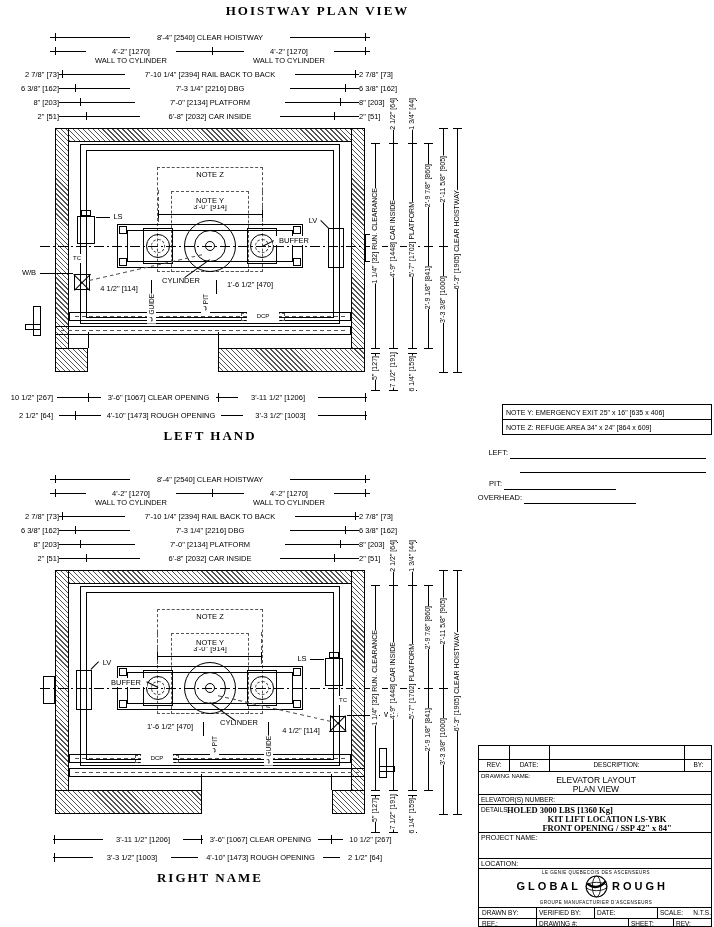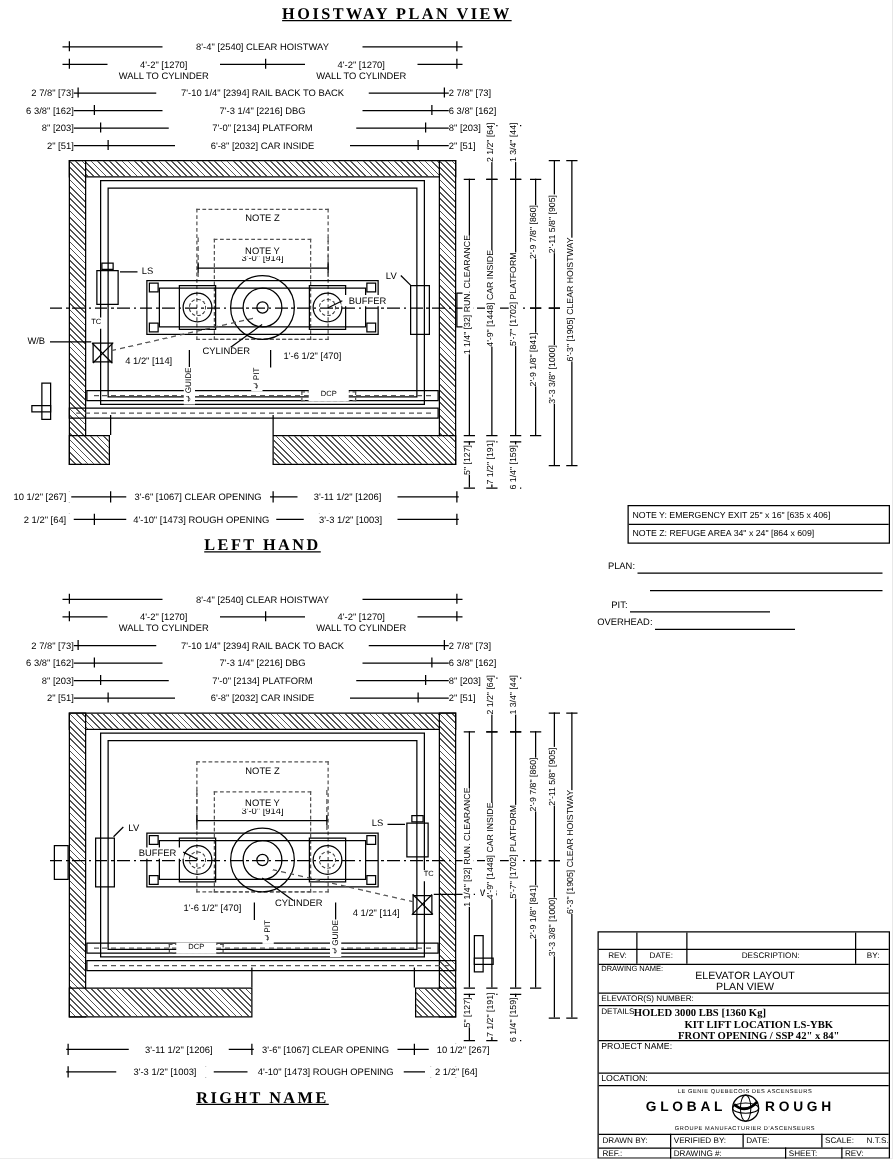--- a/index.html
+++ b/index.html
@@ -13,21 +13,21 @@
   .hatch{position:absolute;border:1px solid #000;background:repeating-linear-gradient(45deg,#fff 0 2.5px,#555 2.5px 3.5px)}
   .ln{position:absolute;border:1px solid #000}
   .dash{position:absolute;border:1px dashed #555}
   .dashv{position:absolute;width:1px;background:repeating-linear-gradient(180deg,#555 0 4px,transparent 4px 7px)}
   .dashh{position:absolute;height:1px;background:repeating-linear-gradient(90deg,#555 0 4px,transparent 4px 7px)}
   .circ{position:absolute;border:1px solid #000;border-radius:50%}
   .dashc{border-style:dashed;border-color:#444}
   .cl{position:absolute;height:1px;background:repeating-linear-gradient(90deg,#000 0 10px,transparent 10px 13px,#000 13px 15px,transparent 15px 18px)}
   .dimlab{position:absolute;font-size:7.5px;line-height:9px;background:#fff;text-align:center;white-space:nowrap}
   .vlab{position:absolute;writing-mode:vertical-rl;transform:rotate(180deg);font-size:7px;line-height:9px;background:#fff;white-space:nowrap}
-  .title,.hand{position:absolute;font-family:"Liberation Serif",serif;font-weight:bold;font-size:13px;letter-spacing:2px;text-align:center;text-decoration:underline;white-space:nowrap}
+  .title,.hand{position:absolute;font-family:"Liberation Serif",serif;font-weight:bold;font-size:13px;letter-spacing:2px;text-align:center;white-space:nowrap}
   .flab{position:absolute;font-size:7.5px;text-align:right;white-space:nowrap}
   .ul{position:absolute;background:#000;height:1px}
   .nrow{height:15px;line-height:15px;font-size:7px;padding-left:3px;white-space:nowrap;overflow:hidden}
   .b{border:1px solid #000}
   .tbl{position:absolute;font-size:6.5px;white-space:nowrap}
   .dtl{font-family:"Liberation Serif",serif;font-weight:bold;font-size:8.5px}
   .hln{position:absolute;height:1px;background:#000;left:0;right:0}
   .vln{position:absolute;width:1px;background:#000}
 </style>
 </head>
@@ -35,21 +35,21 @@
 
 <div id="sheet">
 
   <div class="title" style="left:225px;top:3px;width:185px">HOISTWAY PLAN VIEW</div>
 
   <div class="abs b" style="left:502px;top:404px;width:210px;height:31px">
     <div class="nrow" style="border-bottom:1px solid #000">NOTE Y: EMERGENCY EXIT 25" x 16" [635 x 406]</div>
     <div class="nrow">NOTE Z: REFUGE AREA 34" x 24" [864 x 609]</div>
   </div>
 
-  <div class="flab" style="left:456px;top:448px;width:52px">PLAN:</div>
+  <div class="flab" style="left:456px;top:448px;width:52px">LEFT:</div>
   <div class="ul" style="left:510px;top:458px;width:196px"></div>
   <div class="ul" style="left:520px;top:472px;width:186px"></div>
   <div class="flab" style="left:450px;top:479px;width:52px">PIT:</div>
   <div class="ul" style="left:504px;top:489px;width:112px"></div>
   <div class="flab" style="left:450px;top:493px;width:72px">OVERHEAD:</div>
   <div class="ul" style="left:524px;top:503px;width:112px"></div>
 
   <div class="abs b" id="titleblock" style="left:478px;top:745px;width:234px;height:182px">
     <div class="hln" style="top:13px"></div>
     <div class="hln" style="top:25px"></div>

